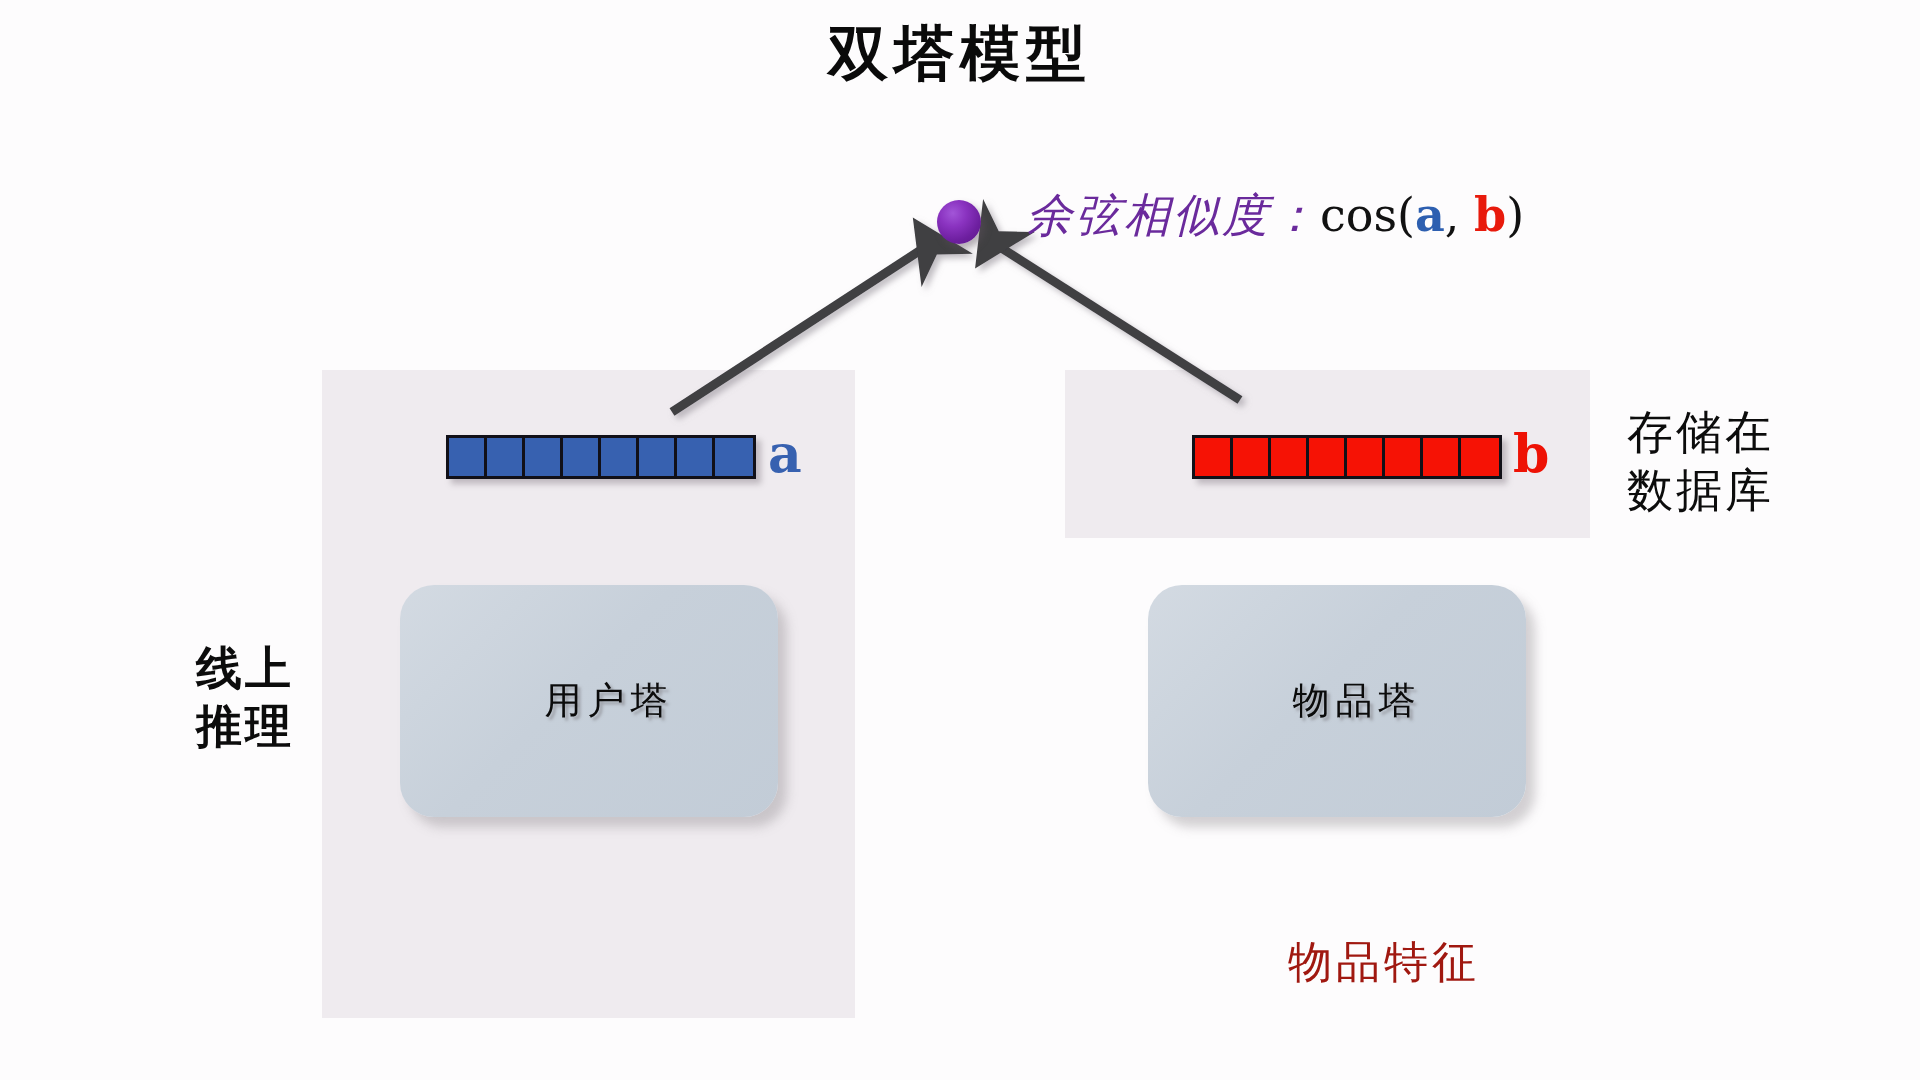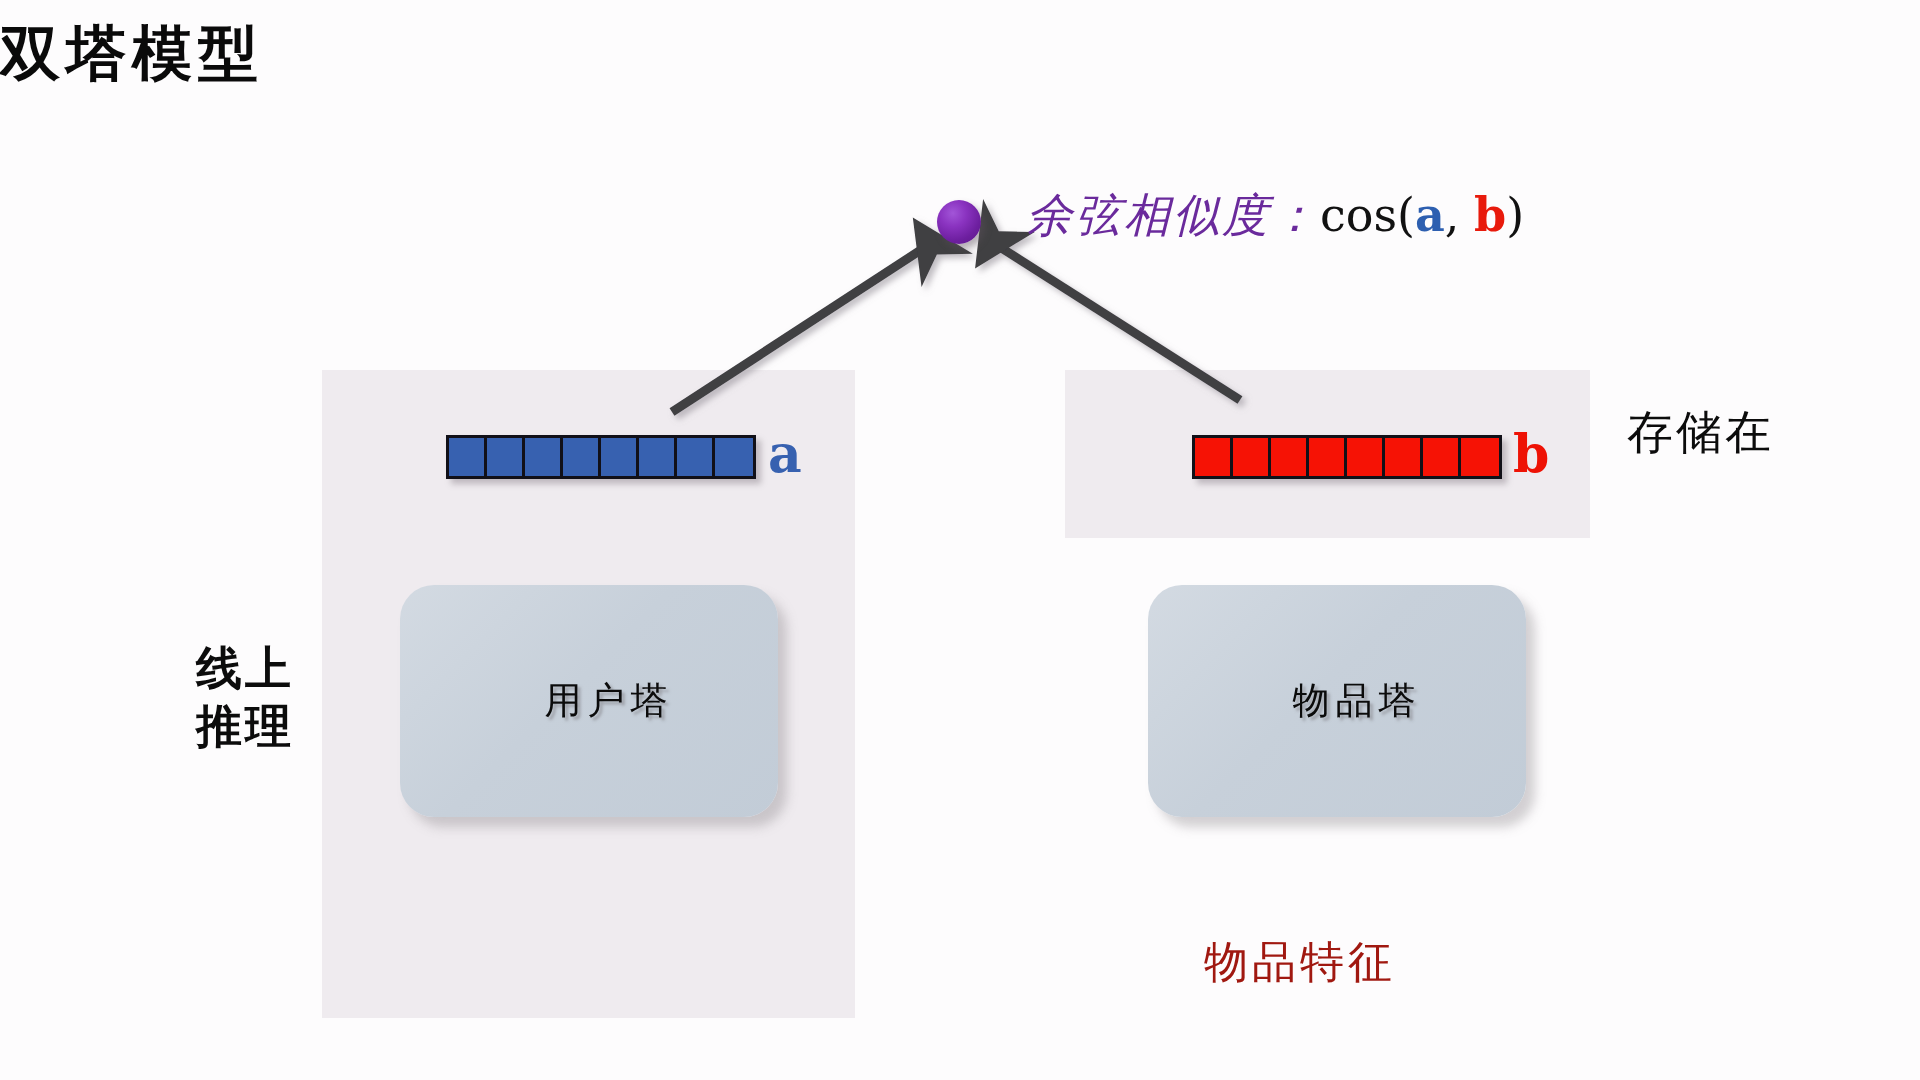--- a/index.html
+++ b/index.html
@@ -15,21 +15,21 @@
     overflow: hidden;
     font-family: "DejaVu Serif", "Liberation Serif", serif;
   }
 
   
   #title {
     position: absolute;
     left: 0;
     top: 14px;
     width: 1920px;
-    text-align: left;
+    text-align: center;
     font-family: "DejaVu Serif", "Liberation Serif", serif;
     font-weight: bold;
     font-size: 60px;
     letter-spacing: 6px;
     color: #0a0a0a;
     white-space: nowrap;
   }
 
   
   .panel {
@@ -141,21 +141,21 @@
 
   
   .feature-label {
     position: absolute;
     font-family: "DejaVu Serif", "Liberation Serif", serif;
     font-size: 44px;
     letter-spacing: 4px;
     white-space: nowrap;
   }
   #feat-user { left: 498px; top: 933px; color: #2f5aa8; }
-  #feat-item { left: 1204px; top: 933px; color: #a01810; }
+  #feat-item { left: 1288px; top: 933px; color: #a01810; }
 </style>
 </head>
 <body>
 
 <div id="stage">
 
   <div id="title">双塔模型</div>
 
   <div class="panel" id="panel-left"></div>
   <div class="panel" id="panel-right"></div>
@@ -224,15 +224,16 @@
   </div>
 
   <div class="feature-label" id="feat-item">物品特征</div>
 
   <div class="side-note" id="note-online">
     <div>线上</div>
     <div>推理</div>
   </div>
   <div class="side-note" id="note-storage">
     <div>存储在</div>
+    <div>数据库</div>
   </div>
 
 </div>
 
 </body></html>

